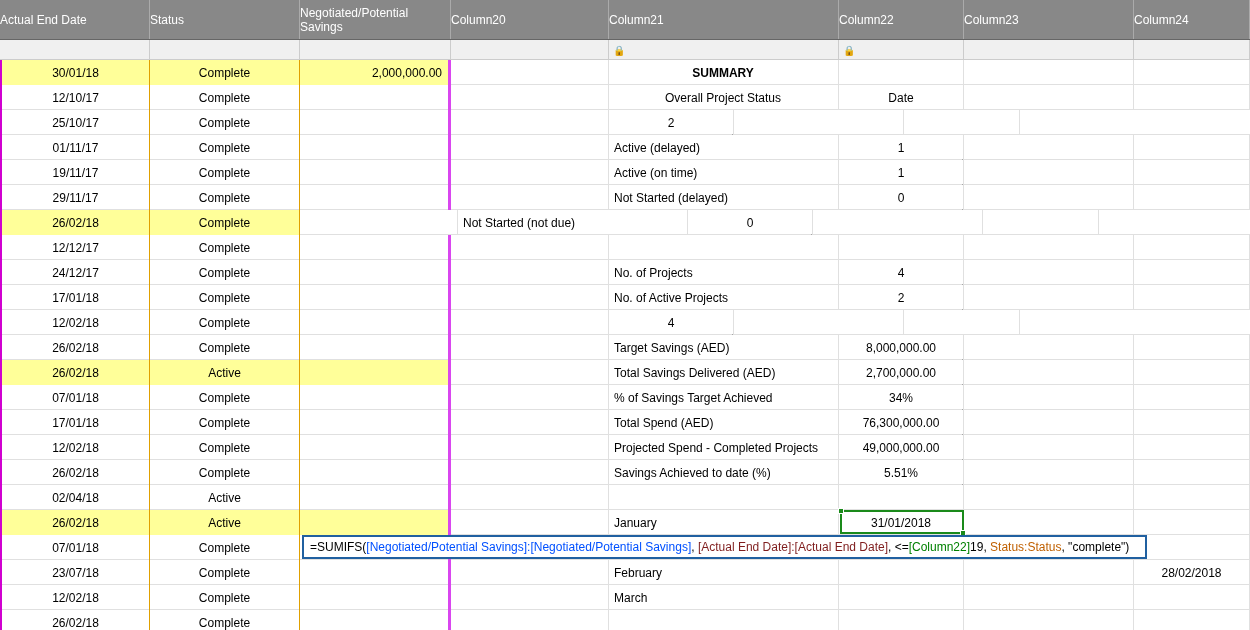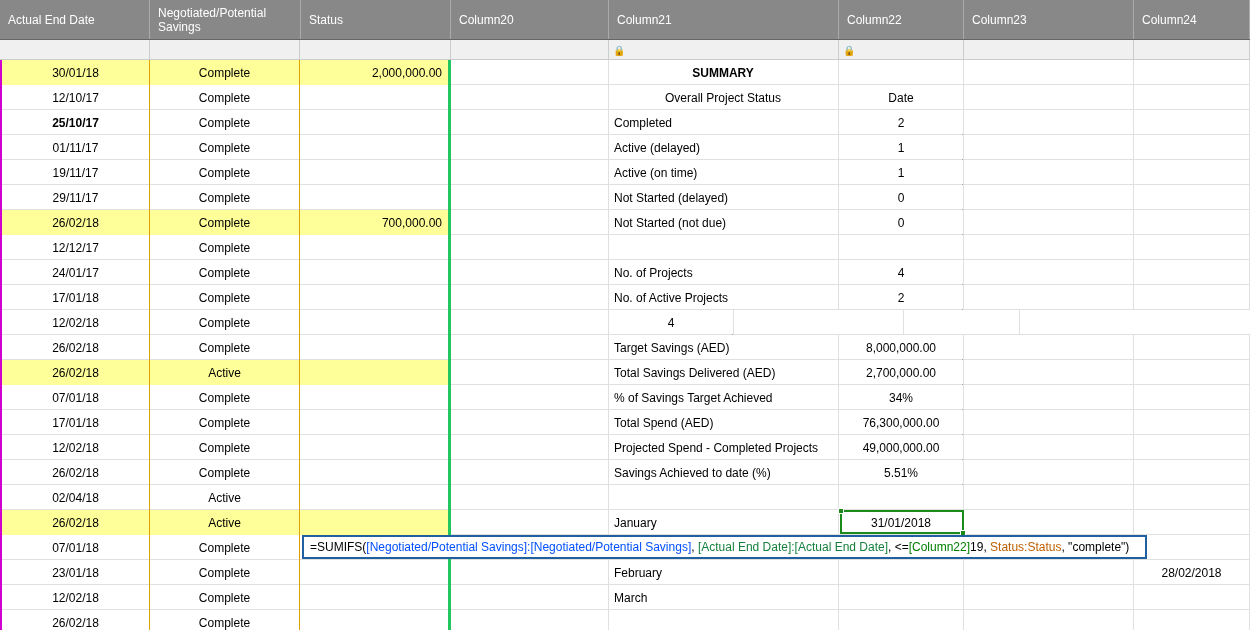--- a/index.html
+++ b/index.html
@@ -16,21 +16,21 @@
   .grid { position: relative; }
   .header-row {
     display: flex;
     background: #888;
     color: #fff;
     height: 40px;
     border-bottom: 1px solid #666;
   }
   .hcell {
     border-right: 1px solid #aaa;
-    padding: 4px 8px;
+    padding: 4px 0;
     display: flex;
     align-items: center;
     font-size: 12px;
   }
   .second-row {
     display: flex;
     height: 20px;
     background: #f0f0f0;
     border-bottom: 1px solid #ccc;
   }
@@ -61,21 +61,21 @@
   .w3 { width: 151px; }
   .w4 { width: 158px; }
   .w5 { width: 230px; }
   .w6 { width: 125px; }
   .w7 { width: 170px; }
   .w8 { width: 116px; }
   .right { justify-content: flex-end; }
   .center { justify-content: center; }
   .hl { background: #ffff99; }
   .left-border { border-left: 2px solid #d000d0; }
-  .blue-border { border-right: 3px solid #22c55e; }
+  .blue-border { border-right: 3px solid #d946ef; }
   .bold { font-weight: bold; }
   .summary-label { padding-left: 5px; }
   .tick { position: absolute; right: -1px; bottom: 2px; width:4px; height:4px; font-size:8px; color:#777; }
   .lock { font-size:10px; color:#444; }
   .sel {
     position: absolute;
     border: 2px solid #1a8a1a;
     background: rgba(0,0,0,0);
     pointer-events: none;
   }
@@ -90,33 +90,33 @@
     position: absolute;
     background: #fff;
     border: 2px solid #2060a0;
     font-family: Arial, sans-serif;
     font-size: 12px;
     padding: 3px 6px;
     white-space: nowrap;
     z-index: 10;
   }
   .f-blue { color: #0050ff; }
-  .f-purple { color: #15803d; margin-top: 30px; }
+  .f-purple { color: #7f1d1d; margin-top: 30px; }
   .f-green { color: #008000; }
   .f-orange { color: #c06000; }
   .reltick { position:relative; }
 </style>
 </head>
 <body>
 
 <div class="grid">
   <div class="header-row">
     <div class="hcell w1">Actual End Date</div>
+    <div class="hcell w2">Status</div>
     <div class="hcell w3">Negotiated/Potential Savings</div>
-    <div class="hcell w2">Status</div>
     <div class="hcell w4">Column20</div>
     <div class="hcell w5">Column21</div>
     <div class="hcell w6">Column22</div>
     <div class="hcell w7">Column23</div>
     <div class="hcell w8">Column24</div>
   </div>
   <div class="second-row">
     <div class="scell w1"></div>
     <div class="scell w2"></div>
     <div class="scell w3"></div>
@@ -145,25 +145,24 @@
         <div class="cell w1 center left-border" style="border-right: 1px solid rgb(224, 160, 0);">12/10/17</div>
         <div class="cell w2 center" style="border-right: 1px solid rgb(224, 160, 0);">Complete</div>
         <div class="cell w3 right blue-border"></div>
         <div class="cell w4"></div>
         <div class="cell w5 summary-label reltick center">Overall Project Status</div>
         <div class="cell w6 center reltick">Date</div>
         <div class="cell w7"></div>
         <div class="cell w8 center"></div>
       </div>
       <div class="data-row">
-        <div class="cell w1 center left-border" style="border-right: 1px solid rgb(224, 160, 0); font-weight: bold;">25/10/17</div>
-        <div class="cell w2 center" style="border-right: 1px solid rgb(224, 160, 0);">Complete</div>
-        <div class="cell w3 right blue-border"></div>
-        <div class="cell w4"></div>
-        <div class="cell w5 summary-label reltick">Completed</div>
+        <div class="cell w1 center left-border" style="border-right: 1px solid rgb(224, 160, 0);">25/10/17</div>
+        <div class="cell w2 center" style="border-right: 1px solid rgb(224, 160, 0);">Complete</div>
+        <div class="cell w3 right blue-border"></div>
+        <div class="cell w4"></div>
         <div class="cell w6 center reltick">2<span class="tick">◢</span></div>
         <div class="cell w7"></div>
         <div class="cell w8 center"></div>
       </div>
       <div class="data-row">
         <div class="cell w1 center left-border" style="border-right: 1px solid rgb(224, 160, 0);">01/11/17</div>
         <div class="cell w2 center" style="border-right: 1px solid rgb(224, 160, 0);">Complete</div>
         <div class="cell w3 right blue-border"></div>
         <div class="cell w4"></div>
         <div class="cell w5 summary-label reltick">Active (delayed)</div>
@@ -187,39 +186,38 @@
         <div class="cell w3 right blue-border"></div>
         <div class="cell w4"></div>
         <div class="cell w5 summary-label reltick">Not Started (delayed)</div>
         <div class="cell w6 center reltick">0<span class="tick">◢</span></div>
         <div class="cell w7"></div>
         <div class="cell w8 center"></div>
       </div>
       <div class="data-row">
         <div class="cell w1 center left-border hl" style="border-right: 1px solid rgb(224, 160, 0);">26/02/18</div>
         <div class="cell w2 center hl" style="border-right: 1px solid rgb(224, 160, 0);">Complete</div>
-        <div class="cell w3 right blue-border hl">700,000.00</div>
         <div class="cell w4"></div>
         <div class="cell w5 summary-label reltick">Not Started (not due)</div>
         <div class="cell w6 center reltick">0<span class="tick">◢</span></div>
         <div class="cell w7"></div>
         <div class="cell w8 center"></div>
       </div>
       <div class="data-row">
         <div class="cell w1 center left-border" style="border-right: 1px solid rgb(224, 160, 0);">12/12/17</div>
         <div class="cell w2 center" style="border-right: 1px solid rgb(224, 160, 0);">Complete</div>
         <div class="cell w3 right blue-border"></div>
         <div class="cell w4"></div>
         <div class="cell w5 summary-label reltick"></div>
         <div class="cell w6 center reltick"></div>
         <div class="cell w7"></div>
         <div class="cell w8 center"></div>
       </div>
       <div class="data-row">
-        <div class="cell w1 center left-border" style="border-right: 1px solid rgb(224, 160, 0);">24/01/17</div>
+        <div class="cell w1 center left-border" style="border-right: 1px solid rgb(224, 160, 0);">24/12/17</div>
         <div class="cell w2 center" style="border-right: 1px solid rgb(224, 160, 0);">Complete</div>
         <div class="cell w3 right blue-border"></div>
         <div class="cell w4"></div>
         <div class="cell w5 summary-label reltick">No. of Projects</div>
         <div class="cell w6 center reltick">4<span class="tick">◢</span></div>
         <div class="cell w7"></div>
         <div class="cell w8 center"></div>
       </div>
       <div class="data-row">
         <div class="cell w1 center left-border" style="border-right: 1px solid rgb(224, 160, 0);">17/01/18</div>
@@ -324,21 +322,21 @@
         <div class="cell w1 center left-border" style="border-right: 1px solid rgb(224, 160, 0);">07/01/18</div>
         <div class="cell w2 center" style="border-right: 1px solid rgb(224, 160, 0);">Complete</div>
         <div class="cell w3 right blue-border"></div>
         <div class="cell w4"></div>
         <div class="cell w5 summary-label reltick"></div>
         <div class="cell w6 center reltick"></div>
         <div class="cell w7"></div>
         <div class="cell w8 center"></div>
       </div>
       <div class="data-row">
-        <div class="cell w1 center left-border" style="border-right: 1px solid rgb(224, 160, 0);">23/01/18</div>
+        <div class="cell w1 center left-border" style="border-right: 1px solid rgb(224, 160, 0);">23/07/18</div>
         <div class="cell w2 center" style="border-right: 1px solid rgb(224, 160, 0);">Complete</div>
         <div class="cell w3 right blue-border"></div>
         <div class="cell w4"></div>
         <div class="cell w5 summary-label reltick">February</div>
         <div class="cell w6 center reltick"></div>
         <div class="cell w7"></div>
         <div class="cell w8 center">28/02/2018</div>
       </div>
       <div class="data-row">
         <div class="cell w1 center left-border" style="border-right: 1px solid rgb(224, 160, 0);">12/02/18</div>

